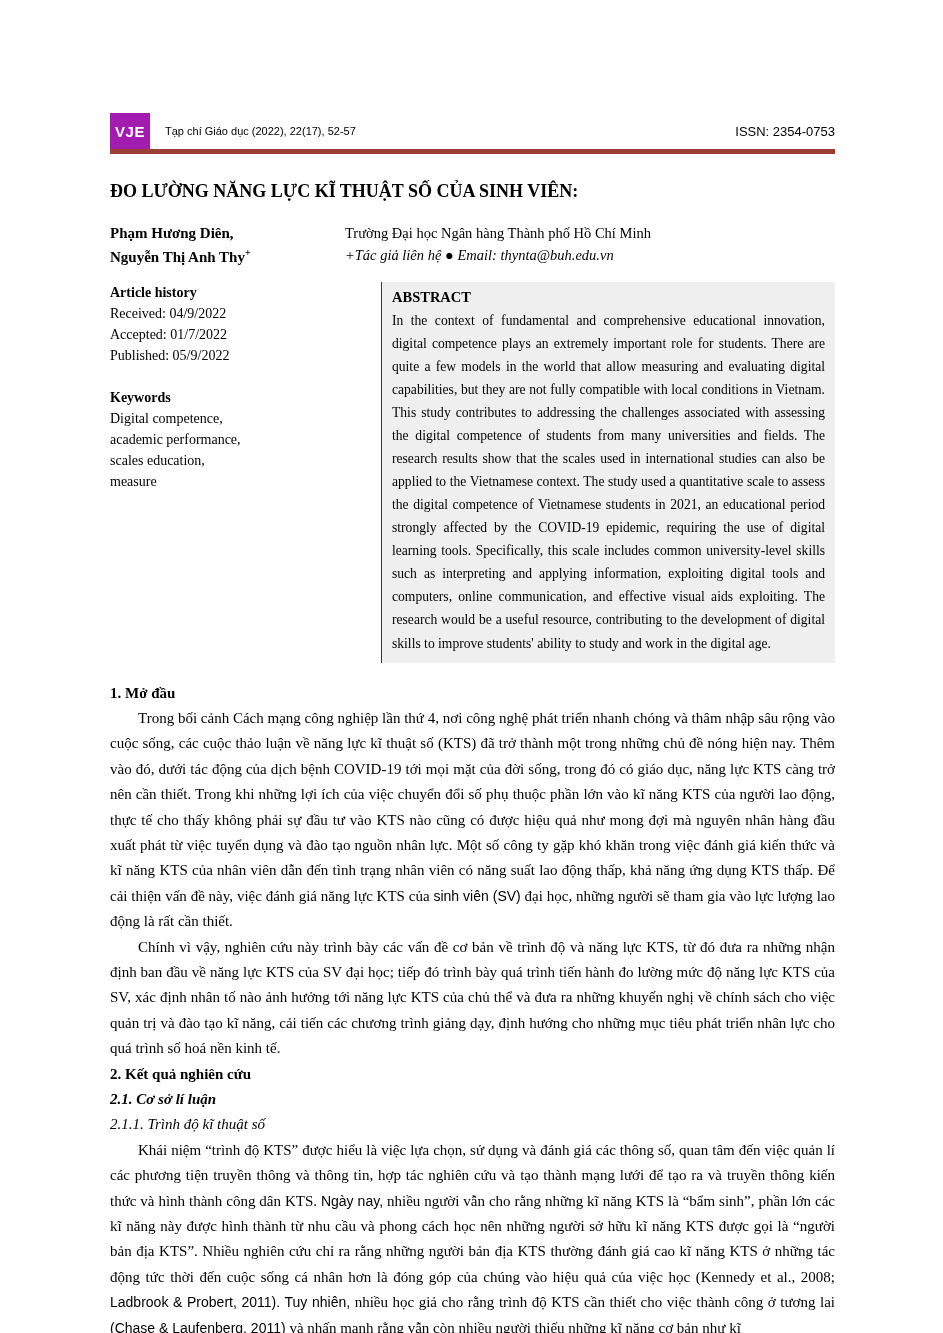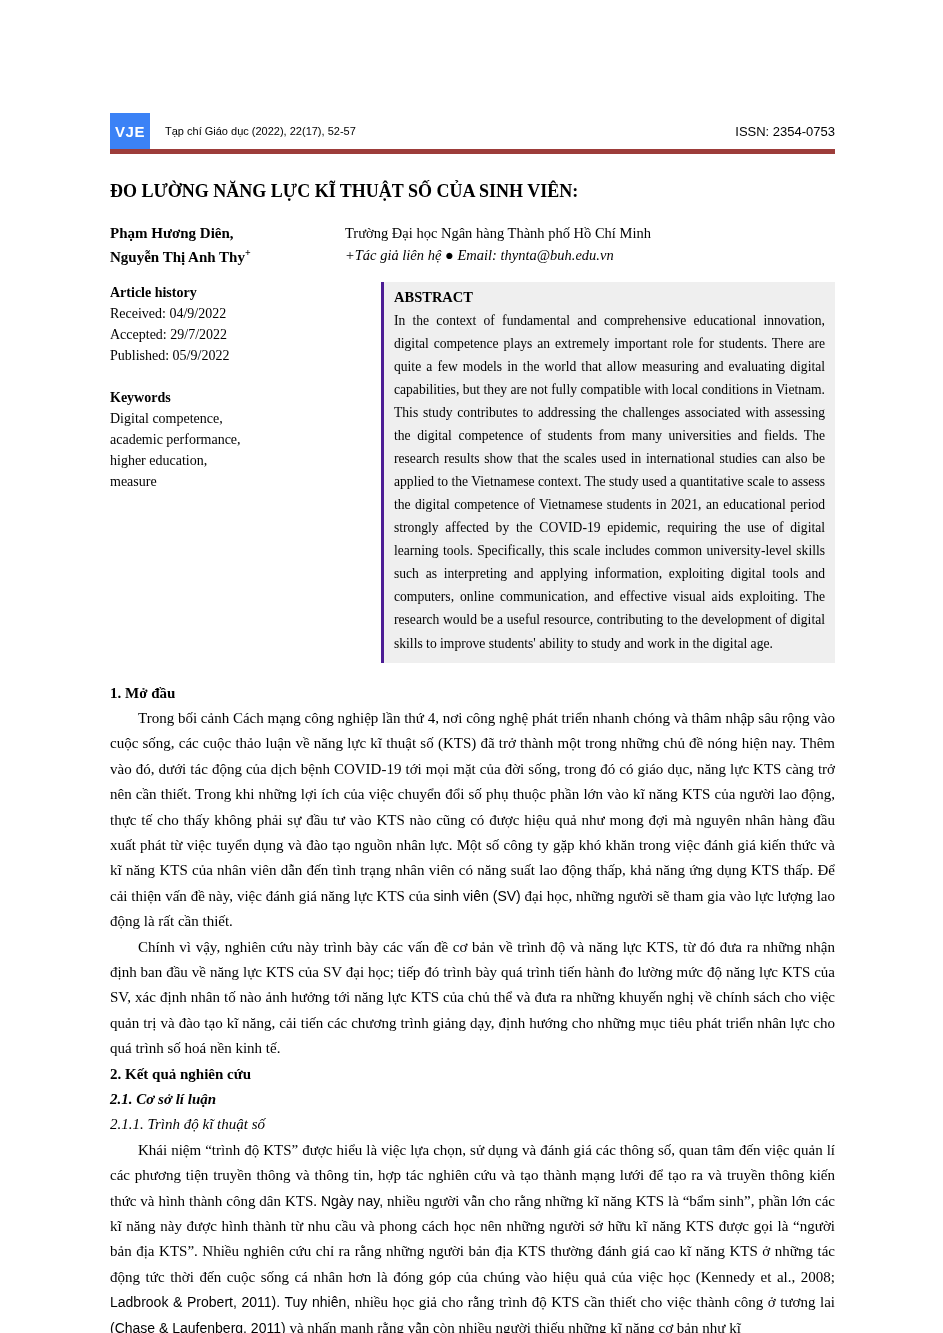--- a/index.html
+++ b/index.html
@@ -14,21 +14,21 @@
   .content { width: 725px; margin-left: 110px; }
 
   
   .header-row {
     margin-top: 113px;
     display: flex; align-items: center;
     border-bottom: 5px solid #9d3d3a;
   }
   .vje-logo {
     width: 40px; height: 36px;
-    background: #3b82f6; color: #ffffff;
+    background: #a21caf; color: #ffffff;
     font-family: "Liberation Sans", sans-serif;
     font-weight: bold; font-size: 15px;
     display: flex; align-items: center; justify-content: center;
     letter-spacing: 0.5px;
   }
   .journal-line {
     font-family: "Liberation Sans", sans-serif;
     font-size: 11px; margin-left: 15px;
   }
   .issn {
@@ -53,21 +53,21 @@
   .contact-line { font-style: italic; }
 
   
   .meta-row { display: flex; margin-top: 12px; gap: 47px; }
   .meta-left { width: 224px; font-size: 14px; line-height: 1.5; flex-shrink: 0; }
   .meta-heading { font-weight: bold; }
   .keywords-block { margin-top: 21px; }
   .abstract-box {
     width: 473px;
     background: #efefef;
-    border-left: 3px solid #4c1d95;
+    border-left: 1px solid #4c1d95;
     padding: 3px 10px 8px 10px;
     font-size: 13.6px;
     line-height: 1.695;
     text-align: justify;
   }
   .abstract-heading { font-weight: bold; font-size: 14.5px; }
 
   
   .body-text {
     margin-top: 18px;
@@ -105,27 +105,27 @@
       <div class="byline-right">
         <div>Trường Đại học Ngân hàng Thành phố Hồ Chí Minh</div>
         <div class="contact-line">+Tác giả liên hệ ● Email: thynta@buh.edu.vn</div>
       </div>
     </div>
 
     <div class="meta-row">
       <div class="meta-left">
         <div class="meta-heading">Article history</div>
         <div>Received: 04/9/2022</div>
-        <div>Accepted: 29/7/2022</div>
+        <div>Accepted: 01/7/2022</div>
         <div>Published: 05/9/2022</div>
         <div class="keywords-block">
           <div class="meta-heading">Keywords</div>
           <div>Digital competence,</div>
           <div>academic performance,</div>
-          <div>higher education,</div>
+          <div>scales education,</div>
           <div>measure</div>
         </div>
       </div>
       <div class="abstract-box">
         <div class="abstract-heading">ABSTRACT</div>
         <div>In the context of fundamental and comprehensive educational innovation, digital competence plays an extremely important role for students. There are quite a few models in the world that allow measuring and evaluating digital capabilities, but they are not fully compatible with local conditions in Vietnam. This study contributes to addressing the challenges associated with assessing the digital competence of students from many universities and fields. The research results show that the scales used in international studies can also be applied to the Vietnamese context. The study used a quantitative scale to assess the digital competence of Vietnamese students in 2021, an educational period strongly affected by the COVID-19 epidemic, requiring the use of digital learning tools. Specifically, this scale includes common university-level skills such as interpreting and applying information, exploiting digital tools and computers, online communication, and effective visual aids exploiting. The research would be a useful resource, contributing to the development of digital skills to improve students' ability to study and work in the digital age.</div>
       </div>
     </div>
 
     <div class="body-text">

